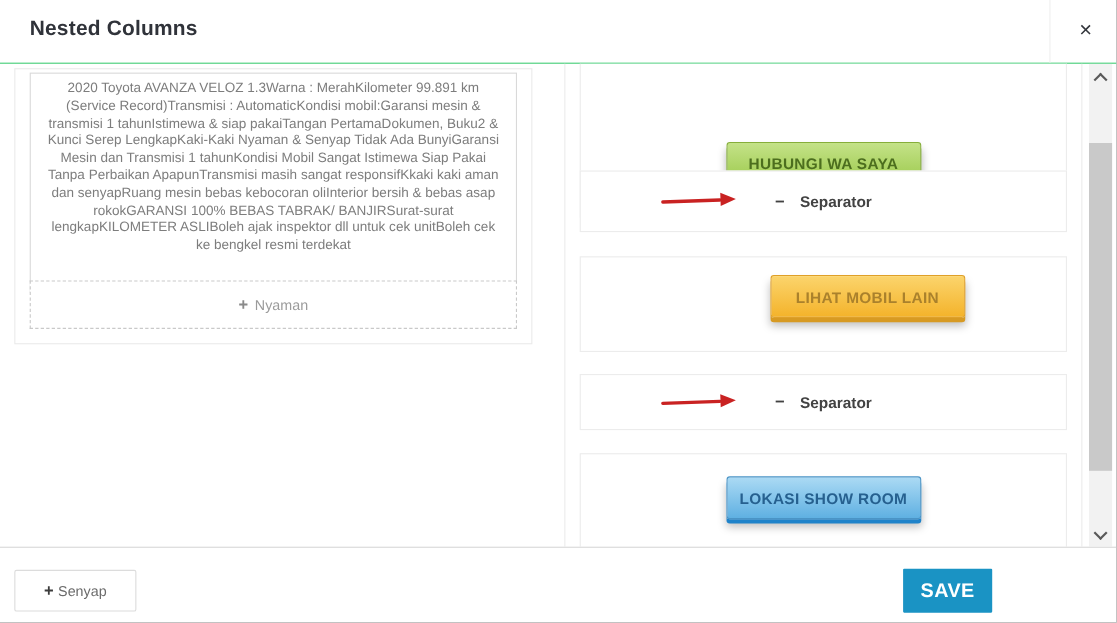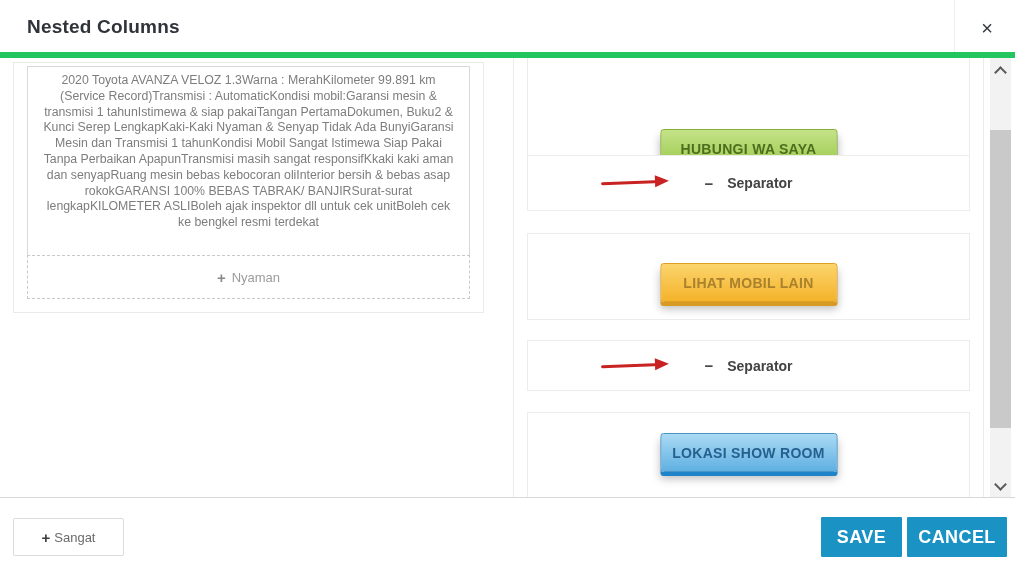--- a/index.html
+++ b/index.html
@@ -4,21 +4,21 @@
 <style>
   * { box-sizing: border-box; }
   html, body { margin: 0; padding: 0; background: #888; }
   .screen {
     position: relative; width: 1015px; height: 566px; background: #fff;
     font-family: "Liberation Sans", sans-serif; overflow: hidden;
     margin: 0 auto;
   }
 
   
-  .modal-header { position:absolute; top:0; left:0; right:0; height:58px; background:#fff; border-bottom:6px solid #22c55e; }
+  .modal-header { position:absolute; top:0; left:0; right:0; height:58px; background:#fff; border-bottom:1px solid #22c55e; }
   .modal-title { position:absolute; left:27px; top:16px; font-size:19px; font-weight:bold; color:#30333a; letter-spacing:0.2px; }
   .header-divider { position:absolute; right:60px; top:0; bottom:0; width:1px; background:#efefef; }
   .close-btn { position:absolute; right:12px; top:13px; width:32px; height:32px; text-align:center; line-height:30px; font-size:20px; color:#33363c; cursor:pointer; }
 
   
   .modal-body { position:absolute; top:58px; left:0; width:1015px; height:439px; overflow:hidden; background:#fff; }
 
   
   .left-col { position:absolute; left:13px; top:4px; width:471px; height:251px; border:1px solid #eaeaea; background:#fff; }
   .text-box {
@@ -43,22 +43,22 @@
   .box-5 { top:354px; height:130px; }
 
   .el-btn {
     position:absolute; left:50%; transform:translateX(-50%);
     width:177px; height:39px; border-radius:3px;
     display:flex; align-items:center; justify-content:center;
     font-weight:bold; font-size:14px; letter-spacing:0.3px; cursor:pointer;
   }
   .btn-green  { top:88px; background:linear-gradient(#c4e288,#9bc94b); border:1px solid #86ae3a; color:#4c6e1e;
                 box-shadow:0 4px 0 0 #619621, 0 7px 8px rgba(0,0,0,0.28); }
-  .btn-orange { top:29px; background:linear-gradient(#fbd46c,#f4b32b); border:1px solid #dfa028; color:#aa812c;
-                box-shadow:0 4px 0 0 #d79a23, 0 7px 8px rgba(0,0,0,0.25); }
+  .btn-orange { top:16px; background:linear-gradient(#fbd46c,#f4b32b); border:1px solid #dfa028; color:#aa812c;
+                box-shadow:0 4px 0 0 #d79a23, 0 7px 8px rgba(0,0,0,0.25);margin-left:40px; }
   .btn-blue   { top:20px; background:linear-gradient(#abdaf4,#5fb0e2); border:1px solid #4a94c6; color:#26608f;
                 box-shadow:0 4px 0 0 #1f83ca, 0 7px 8px rgba(0,0,0,0.25);text-align:right; }
 
   .sep-content { position:absolute; inset:0; display:flex; align-items:center; justify-content:center; gap:14px;
                  color:#424242; font-size:14px; font-weight:bold; }
   .sep-minus { font-weight:bold; font-size:15px; }
 
   .annotation-arrow { position:absolute; left:73px; top:50%; width:68px; height:12px; margin-top:-7px; transform:rotate(-2deg); }
   .annotation-arrow .shaft { position:absolute; left:0; top:5px; width:55px; height:3px; background:#c92222; border-radius:2px; }
   .annotation-arrow .head  { position:absolute; left:54px; top:0; width:0; height:0;
@@ -154,19 +154,18 @@
       <div class="scroll-thumb"></div>
       <div class="scroll-down">
           <div class="chev"></div>
         </div>
     </div>
   </div>
 
   <div class="modal-footer">
     <div class="columns-btn">
       <span class="plus">+</span>
-      <span>Sangat</span>
+      <span>Senyap</span>
     </div>
     <div class="footer-action save-btn">SAVE</div>
-    <div class="footer-action cancel-btn">CANCEL</div>
   </div>
 
 </div>
 
 </body></html>

